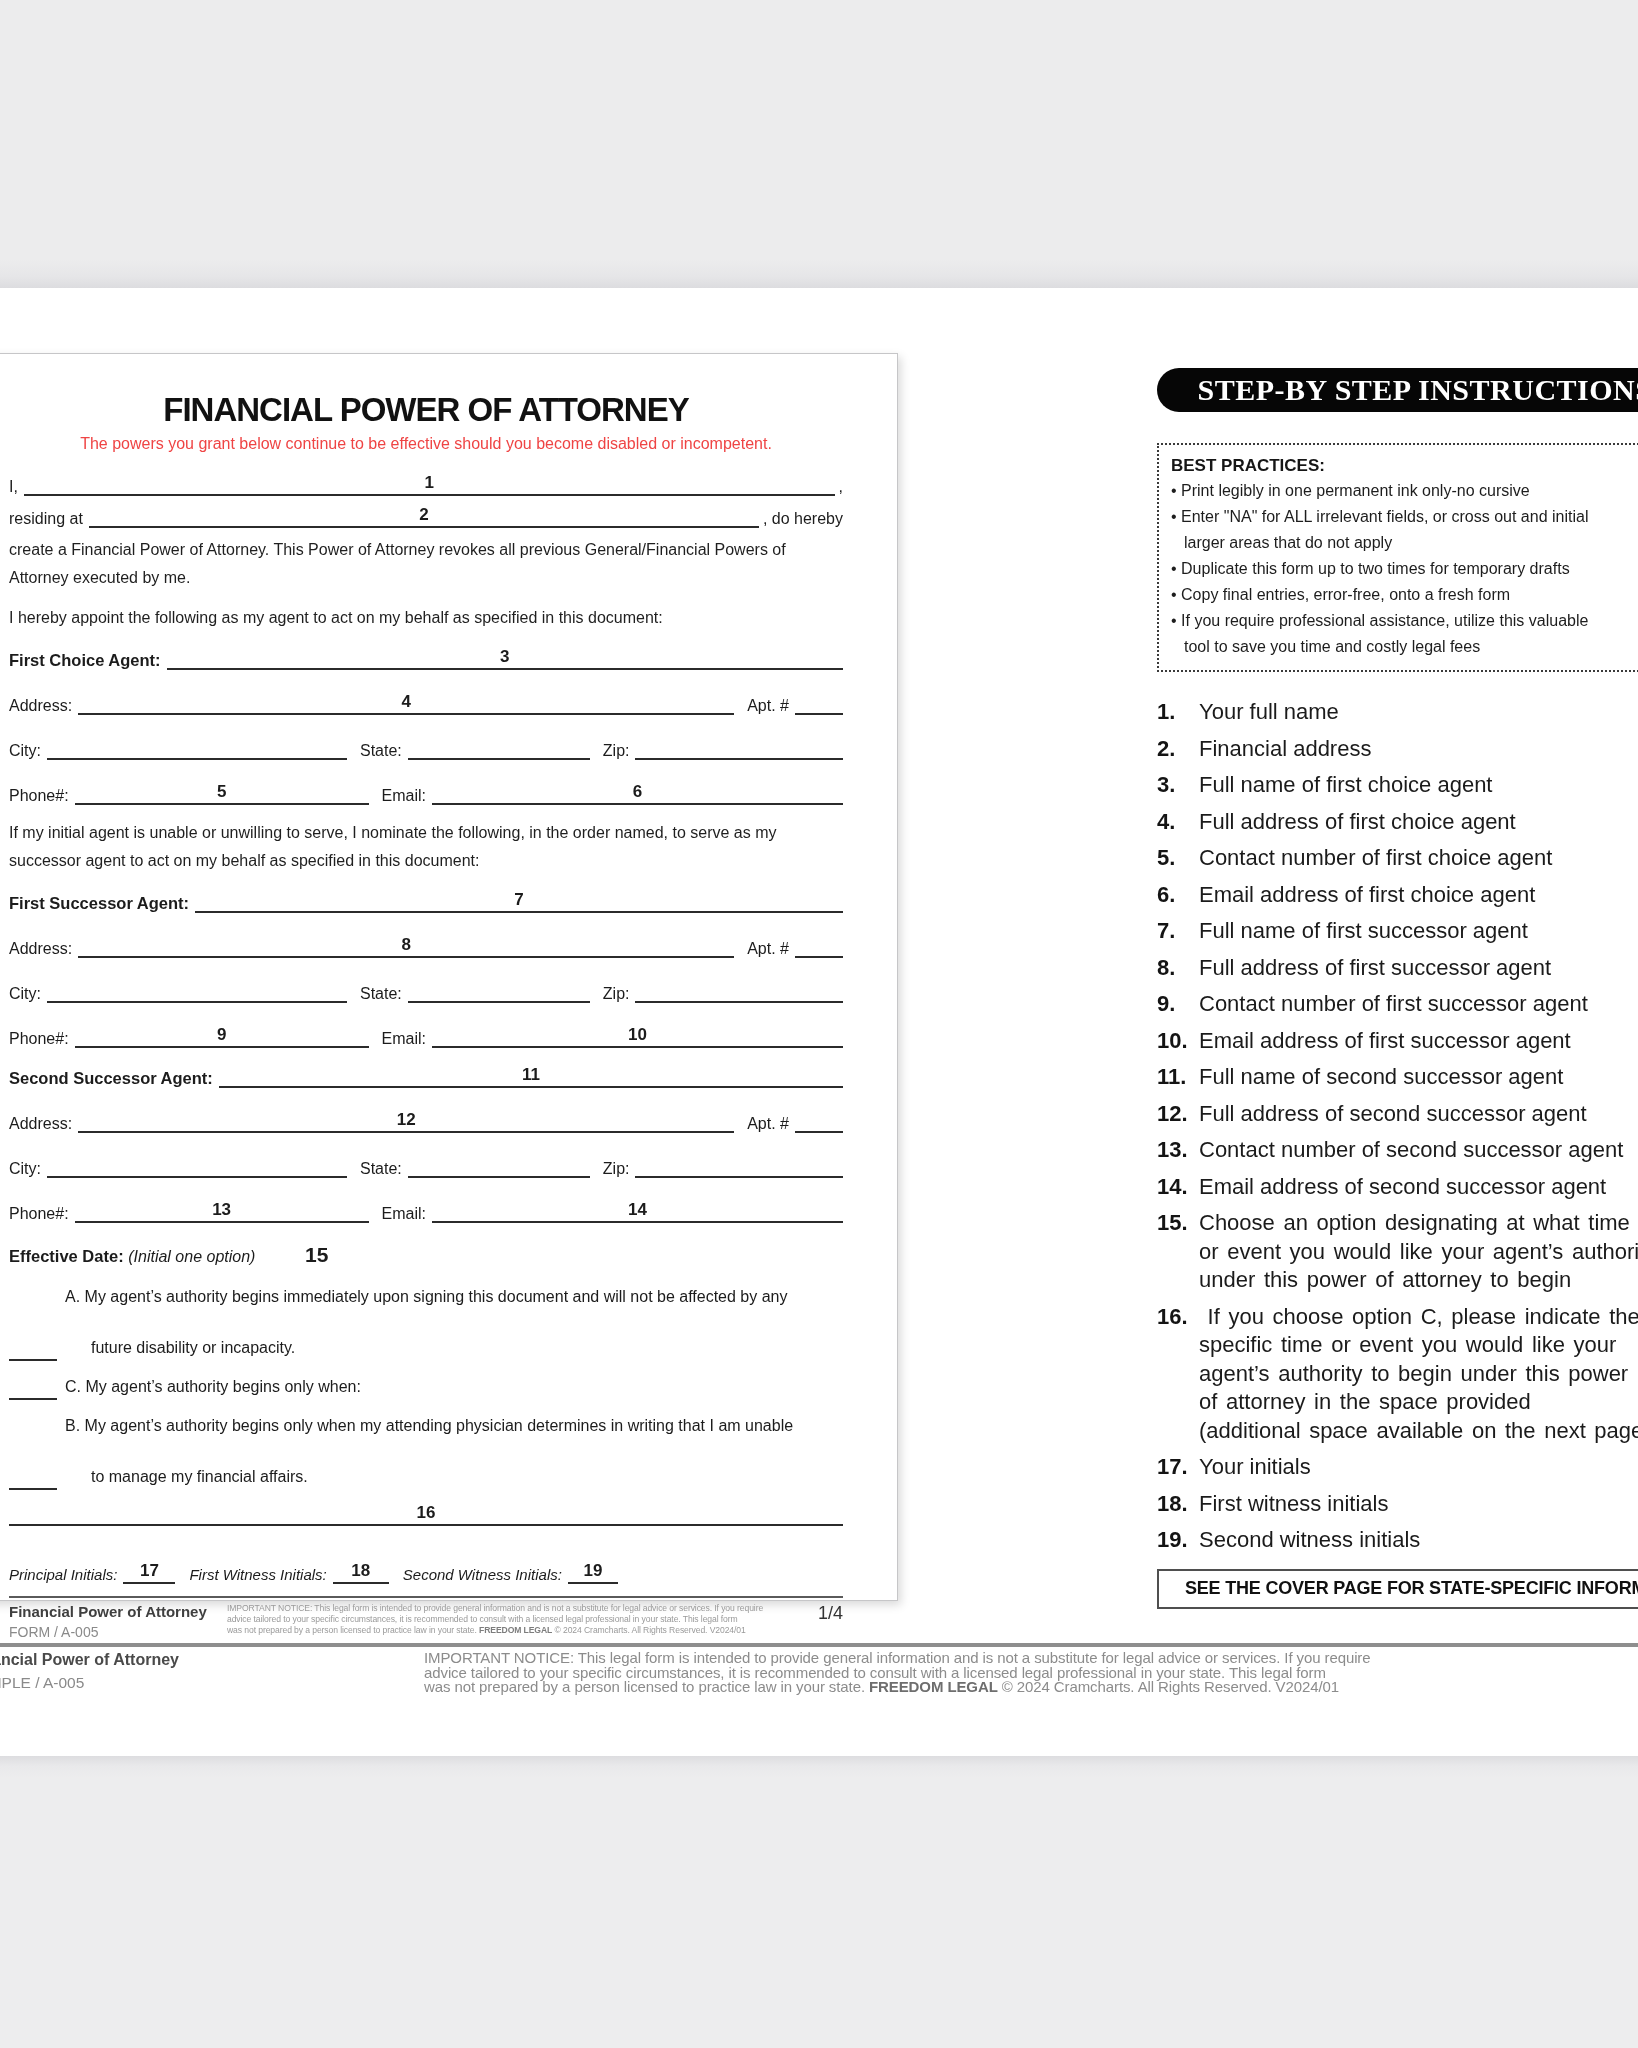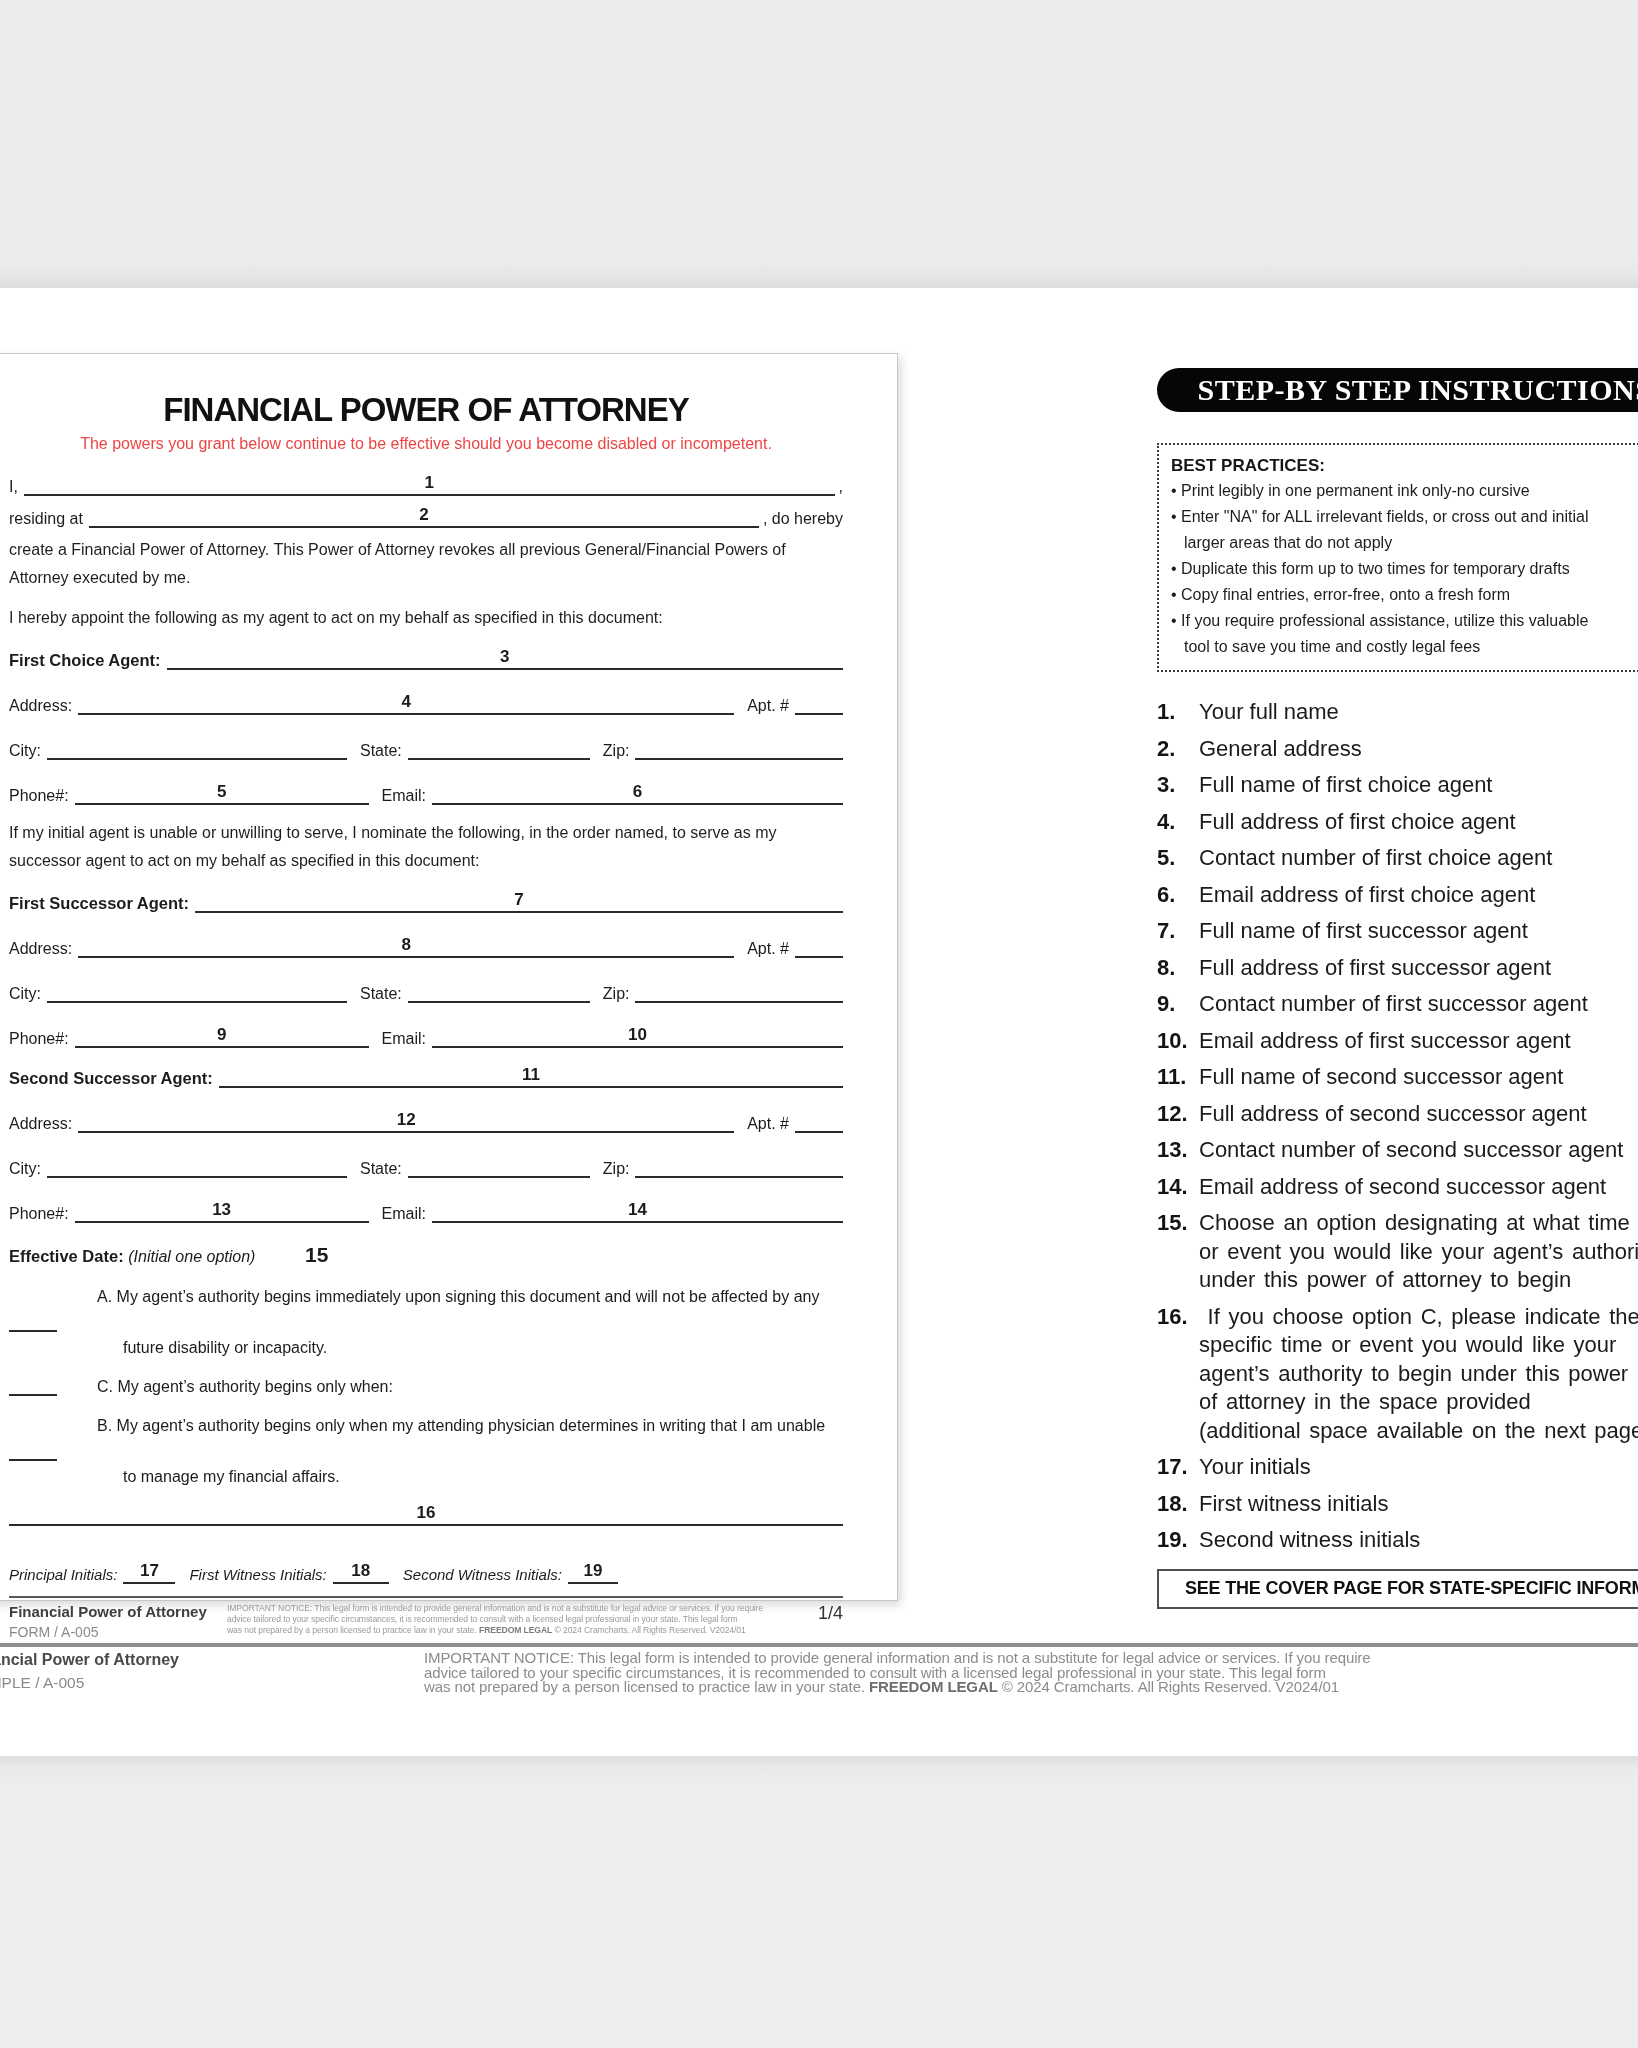--- a/index.html
+++ b/index.html
@@ -39,21 +39,21 @@
   .mt-appoint{margin-top:12px;}
   .agent-block{margin-top:12px;}
   .agent-block .frow + .frow{margin-top:19px;}
   .mt-succ{margin-top:14px;}
   .mt-agent2{margin-top:12px;}
   .mt-agent3{margin-top:14px;}
   .effrow{margin-top:20px;font-size:16.5px;line-height:24px;}
   .effrow .eb{font-weight:700;}
   .effrow .ei{font-style:italic;font-size:16px;}
   .effrow .enum{font-weight:700;font-size:21px;margin-left:45px;}
-  .optrow{display:flex;align-items:center;gap:32px;}
+  .optrow{display:flex;align-items:flex-end;}
   .optrow.a{margin-top:14px;}
   .optrow.bc{margin-top:12px;}
   .optline{flex:0 0 48px;border-bottom:2px solid #2b2b2b;height:17px;margin-right:8px;}
   .opttext{font-size:16px;line-height:27px;}
   .optl2{margin-left:26px;margin-top:24px;}
   .blankrow{margin-top:10px;}
   .initialsrow{margin-top:30px;display:flex;align-items:flex-end;height:28px;}
   .ilabel{font-size:15px;font-style:italic;white-space:pre;padding-right:6px;line-height:18px;}
   .ilabel.g{padding-left:14px;}
   .pfooter{margin-top:12px;border-top:2px solid #5a5a5a;padding-top:5px;display:flex;align-items:flex-start;}
@@ -313,21 +313,21 @@
     <div id="ins-items" class="ins-list">
         <div class="ins-item">
           <div class="inum">1.</div>
           <div class="itext">
             <div class="iline">Your full name</div>
           </div>
         </div>
         <div class="ins-item">
           <div class="inum">2.</div>
           <div class="itext">
-            <div class="iline">General address</div>
+            <div class="iline">Financial address</div>
           </div>
         </div>
         <div class="ins-item">
           <div class="inum">3.</div>
           <div class="itext">
             <div class="iline">Full name of first choice agent</div>
           </div>
         </div>
         <div class="ins-item">
           <div class="inum">4.</div>

